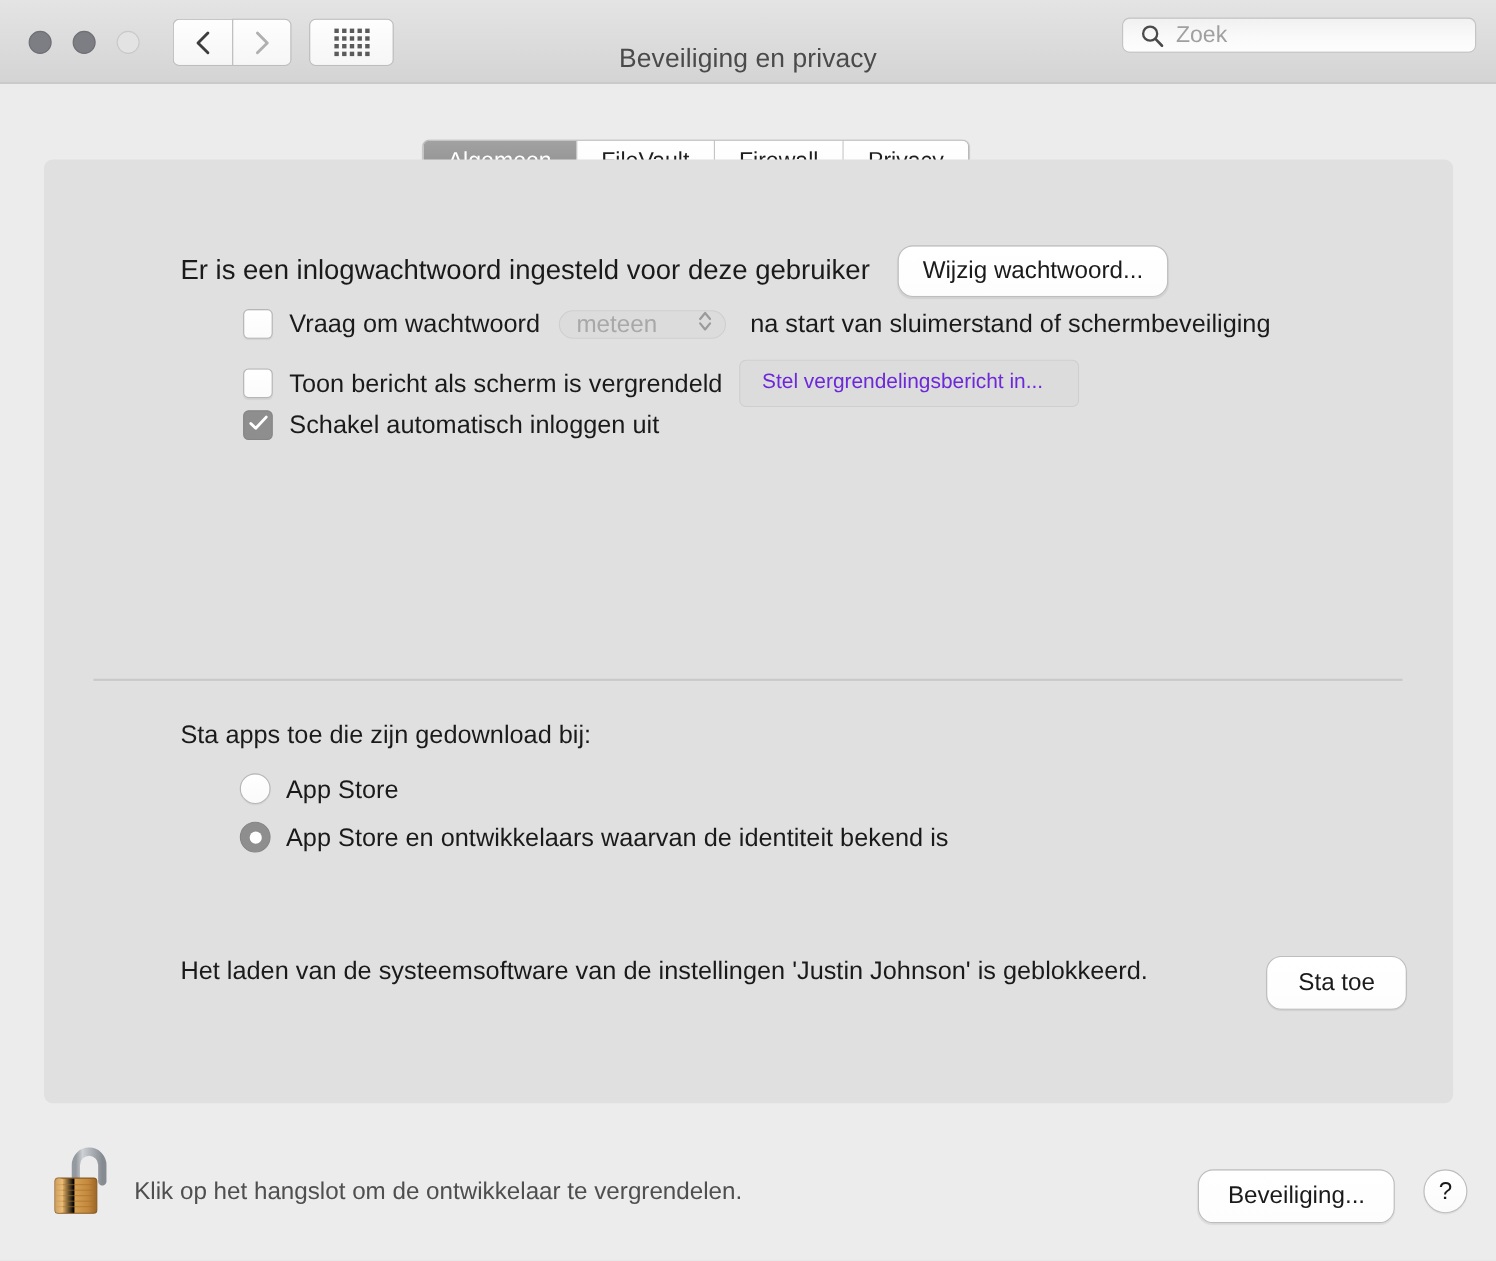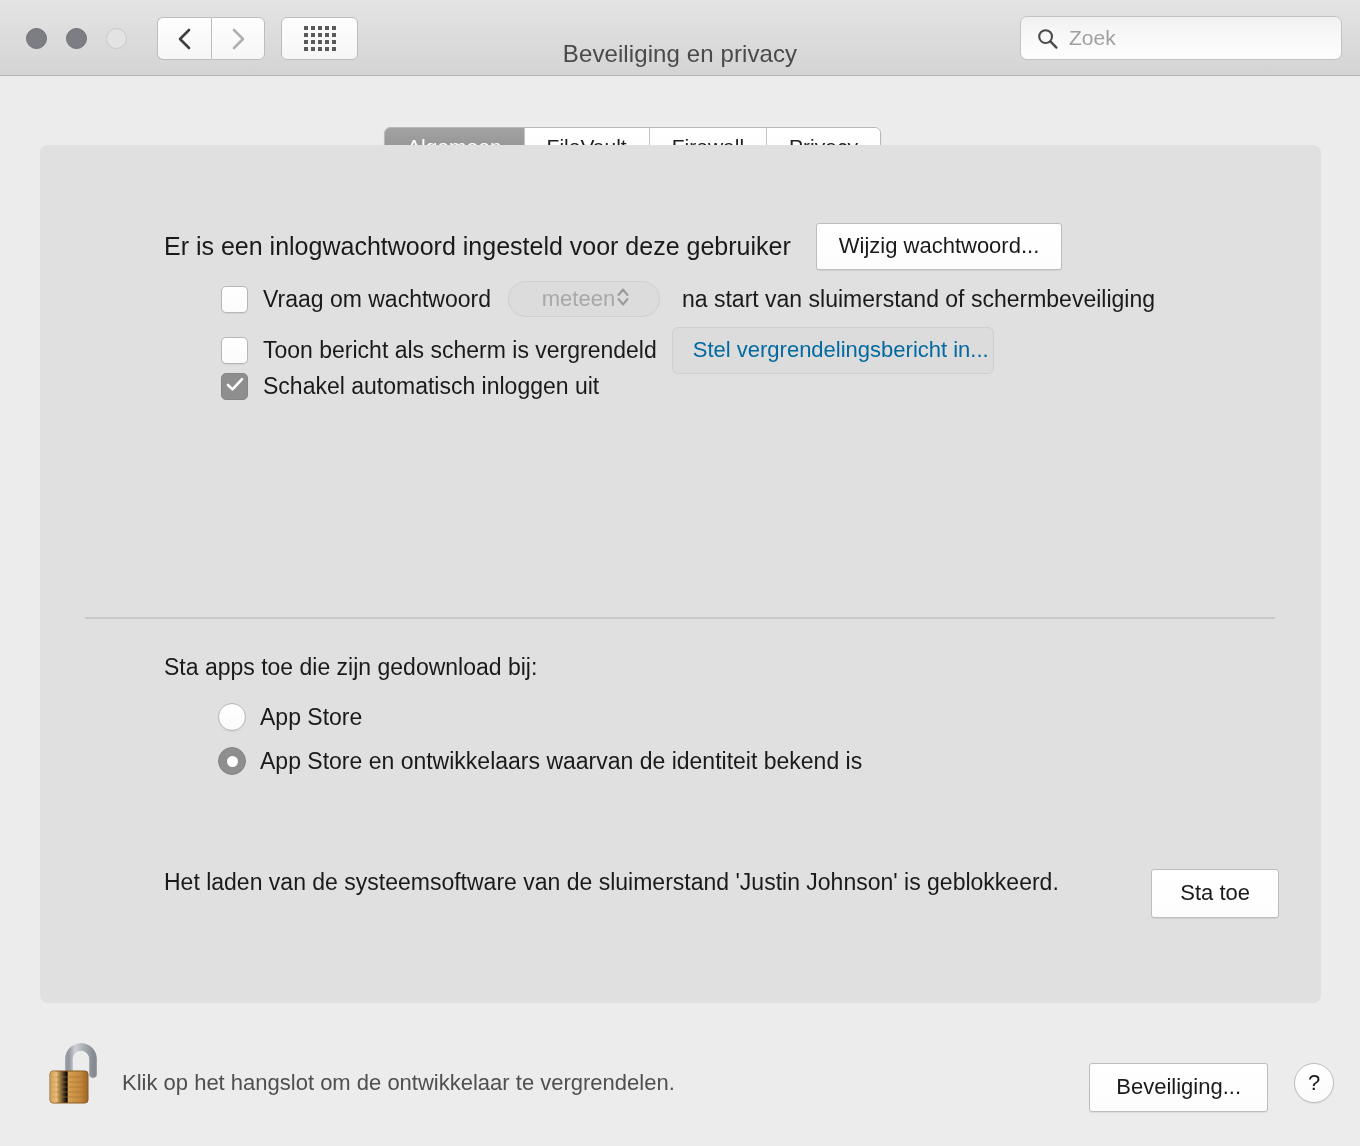--- a/index.html
+++ b/index.html
@@ -95,21 +95,21 @@
     color: #4a4a4a;
     letter-spacing: 0.1px;
     margin-top: 16px;
   }
 
   .search-field {
     position: absolute;
     top: 16px;
     right: 18px;
     width: 322px;
-    height: 44px;
+    height: 32px;
     background: linear-gradient(to bottom, #f1f1f1 0%, #fafafa 60%, #fdfdfd 100%);
     border: 1px solid #c3c3c3;
     border-radius: 7px;
     display: flex;
     align-items: center;
     padding-left: 16px;
   }
   .search-icon { margin-right: 11px; flex: 0 0 auto; display:flex; }
   .search-placeholder {
     font-size: 21px;
@@ -164,21 +164,21 @@
     display: flex;
     align-items: center;
   }
   .pw-text {
     font-size: 25px;
     color: #1a1a1a;
   }
   .btn {
     background: linear-gradient(to bottom, #ffffff 0%, #fdfdfd 100%);
     border: 1px solid #bdbdbd;
-    border-radius: 3px;
+    border-radius: 14px;
     font-size: 22px;
     color: #1a1a1a;
     font-family: "Liberation Sans", sans-serif;
     box-shadow: 0 1px 1px rgba(0,0,0,0.07);
     white-space: nowrap;
   }
   .btn-change-pw {
     margin-left: 25px;
     padding: 9px 22px 10px 22px;
   }
@@ -214,49 +214,49 @@
   }
   .cb-label {
     font-size: 23px;
     color: #1a1a1a;
     white-space: nowrap;
   }
 
   
   .popup-disabled {
     margin-left: 17px;
-    height: 36px;
+    height: 26px;
     width: 152px;
     background: #dcdcdc;
     border: 1px solid #cfcfcf;
     border-radius: 18px;
     display: flex;
     align-items: center;
     padding: 0 10px 0 15px;
-    justify-content: center;
+    justify-content: space-between;
   }
   .popup-value {
     font-size: 22px;
     color: #a8a8a8;
   }
   .popup-after {
     margin-left: 22px;
     font-size: 23px;
     color: #1a1a1a;
     white-space: nowrap;
   }
 
   .btn-disabled {
     margin-left: 15px;
     background: #dcdcdc;
     border: 1px solid #cfcfcf;
     border-radius: 6px;
-    color: #0369a1;
-    font-size: 22px;
-    padding: 9px 4px 10px 20px;
+    color: #6d28d9;
+    font-size: 19px;
+    padding: 9px 32px 10px 20px;
     font-family: "Liberation Sans", sans-serif;
     white-space: nowrap;
   }
 
   
   .divider {
     position: absolute;
     top: 472px;
     left: 45px;
     width: 1190px;
@@ -489,21 +489,21 @@
     <span class="radio off"></span>
     <span class="radio-label">App Store</span>
   </div>
 
   <div class="radio-row radio-row-2">
     <span class="radio on"></span>
     <span class="radio-label">App Store en ontwikkelaars waarvan de identiteit bekend is</span>
   </div>
 
   <div class="blocked-row">
-    <span class="blocked-text">Het laden van de systeemsoftware van de sluimerstand 'Justin Johnson' is geblokkeerd.</span>
+    <span class="blocked-text">Het laden van de systeemsoftware van de instellingen 'Justin Johnson' is geblokkeerd.</span>
     <button class="btn btn-allow">Sta toe</button>
   </div>
 </div>
 
 <div class="lock-icon">
   <svg width="58" height="64" viewBox="0 0 58 64">
     <defs>
       <linearGradient id="shackle" x1="0" y1="0" x2="1" y2="0">
         <stop offset="0%" stop-color="#9fa4a9"></stop>
         <stop offset="25%" stop-color="#e9ecef"></stop>

